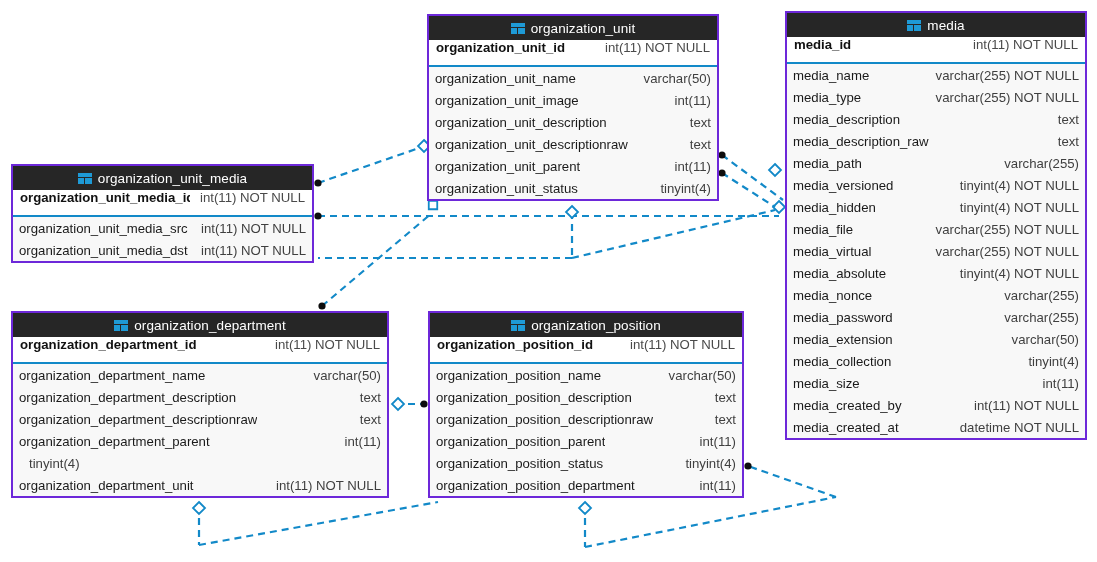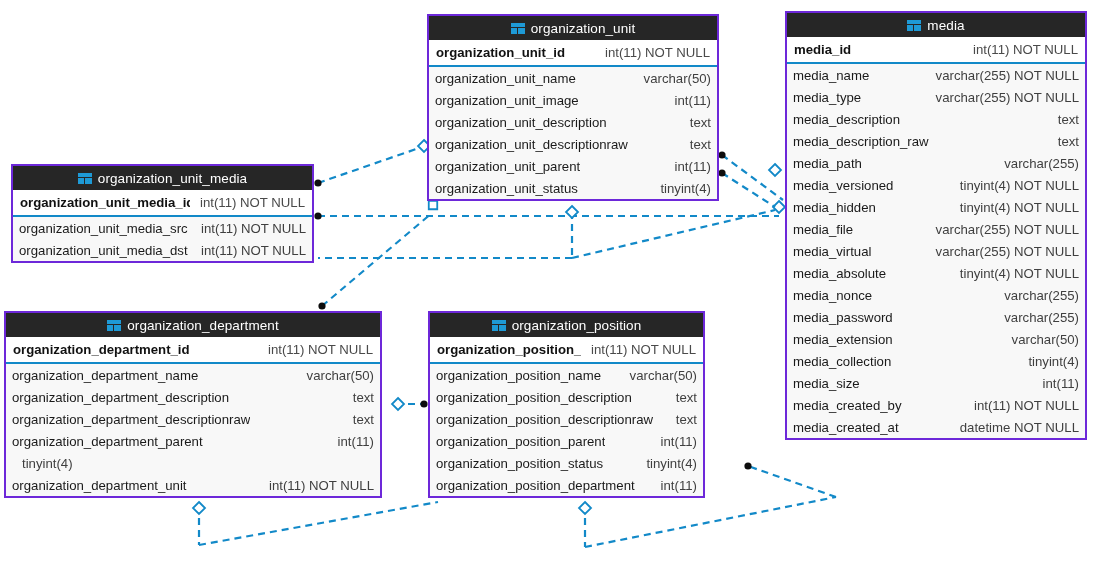--- a/index.html
+++ b/index.html
@@ -30,21 +30,21 @@
     width:14px;height:11px;margin-right:6px;position:relative;display:inline-block;flex:none;
   }
   .tbl-icon i{position:absolute;background:#1e9ad6;display:block;}
   .ic-top{left:0;top:0;width:14px;height:4px;}
   .ic-bl{left:0;top:5px;width:6px;height:6px;}
   .ic-br{left:7px;top:5px;width:7px;height:6px;}
 
   .pk-row{
     background:#ffffff;
     border-bottom:2px solid #1289c8;
-    display:flex;align-items:center;justify-content:space-between;
+    display:flex;align-items:flex-start;justify-content:space-between;
     padding:0 7px;height:25px;
     font-weight:bold;color:#111;font-size:13.2px;
   }
   .pk-row .ftype{font-weight:normal;color:#4a4a4a;}
   .body-rows{background:#f8f8f8;}
   .frow{
     display:flex;align-items:center;justify-content:space-between;
     padding:0 6px;height:22px;
     font-size:13.2px;color:#1a1a1a;
     white-space:nowrap;
@@ -231,21 +231,21 @@
         <div class="frow">
           <span class="fname">organization_unit_media_src</span>
           <span class="ftype">int(11) NOT NULL</span>
         </div>
         <div class="frow">
           <span class="fname">organization_unit_media_dst</span>
           <span class="ftype">int(11) NOT NULL</span>
         </div>
       </div>
     </div>
-    <div class="table-box" style="left: 4px; top: 311px; width: 378px;">
+    <div class="table-box" style="left: 11px; top: 311px; width: 378px;">
       <div class="tbl-header">
         <span class="tbl-icon">
           <i class="ic-top"></i>
           <i class="ic-bl"></i>
           <i class="ic-br"></i>
         </span>
         <span>organization_department</span>
       </div>
       <div class="pk-row">
         <span class="fname">organization_department_id</span>
@@ -270,21 +270,21 @@
         </div>
         <div class="frow">
           <span class="ftype">tinyint(4)</span>
         </div>
         <div class="frow">
           <span class="fname">organization_department_unit</span>
           <span class="ftype">int(11) NOT NULL</span>
         </div>
       </div>
     </div>
-    <div class="table-box" style="left: 428px; top: 311px; width: 277px;">
+    <div class="table-box" style="left: 428px; top: 311px; width: 316px;">
       <div class="tbl-header">
         <span class="tbl-icon">
           <i class="ic-top"></i>
           <i class="ic-bl"></i>
           <i class="ic-br"></i>
         </span>
         <span>organization_position</span>
       </div>
       <div class="pk-row">
         <span class="fname">organization_position_id</span>

